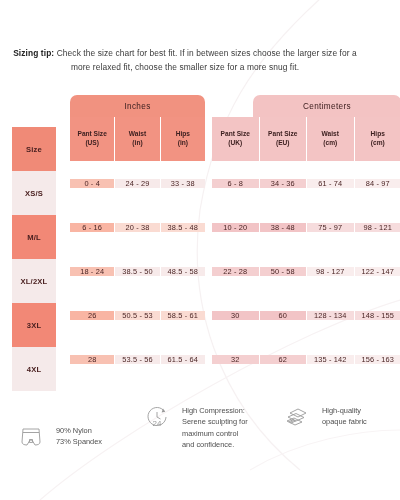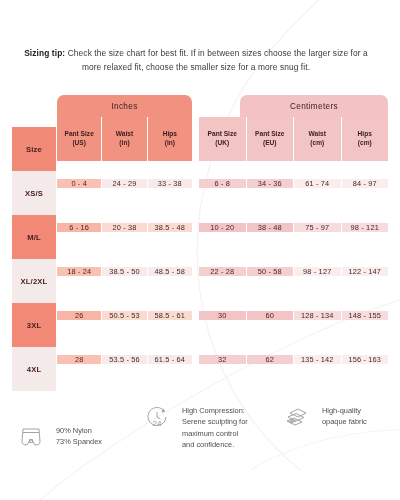--- a/index.html
+++ b/index.html
@@ -28,21 +28,21 @@
     position: relative;
     z-index: 1;
     width: 400px;
     height: 500px;
     padding: 0;
   }
 
   
   .tip {
     position: absolute;
-    left: 16px;
+    left: 5px;
     top: 47px;
     width: 360px;
     text-align: center;
     font-size: 8.4px;
     line-height: 1.65;
     color: #3a3a3a;
     letter-spacing: 0.1px;
   }
   .tip b { font-weight: 700; color: #222; }
 
@@ -78,21 +78,21 @@
     color: #4a2020;
   }
   .size-cell.odd  { background: #f5eaea; }
   .size-cell.even { background: #f28876; }
 
   
   .unit-block {
     display: flex;
     flex-direction: column;
   }
-  .unit-block.inches { width: 135px; flex: 0 0 135px; margin-left: 1px; }
+  .unit-block.inches { width: 135px; flex: 0 0 135px; margin-left: 14px; }
   .spacer-gap { width: 7px; flex: 0 0 7px; }
   .unit-block.cm { width: 189px; flex: 0 0 189px; }
 
   .unit-title {
     height: 22px;
     display: flex;
     align-items: center;
     justify-content: center;
     font-size: 8.2px;
     color: #3d2020;

